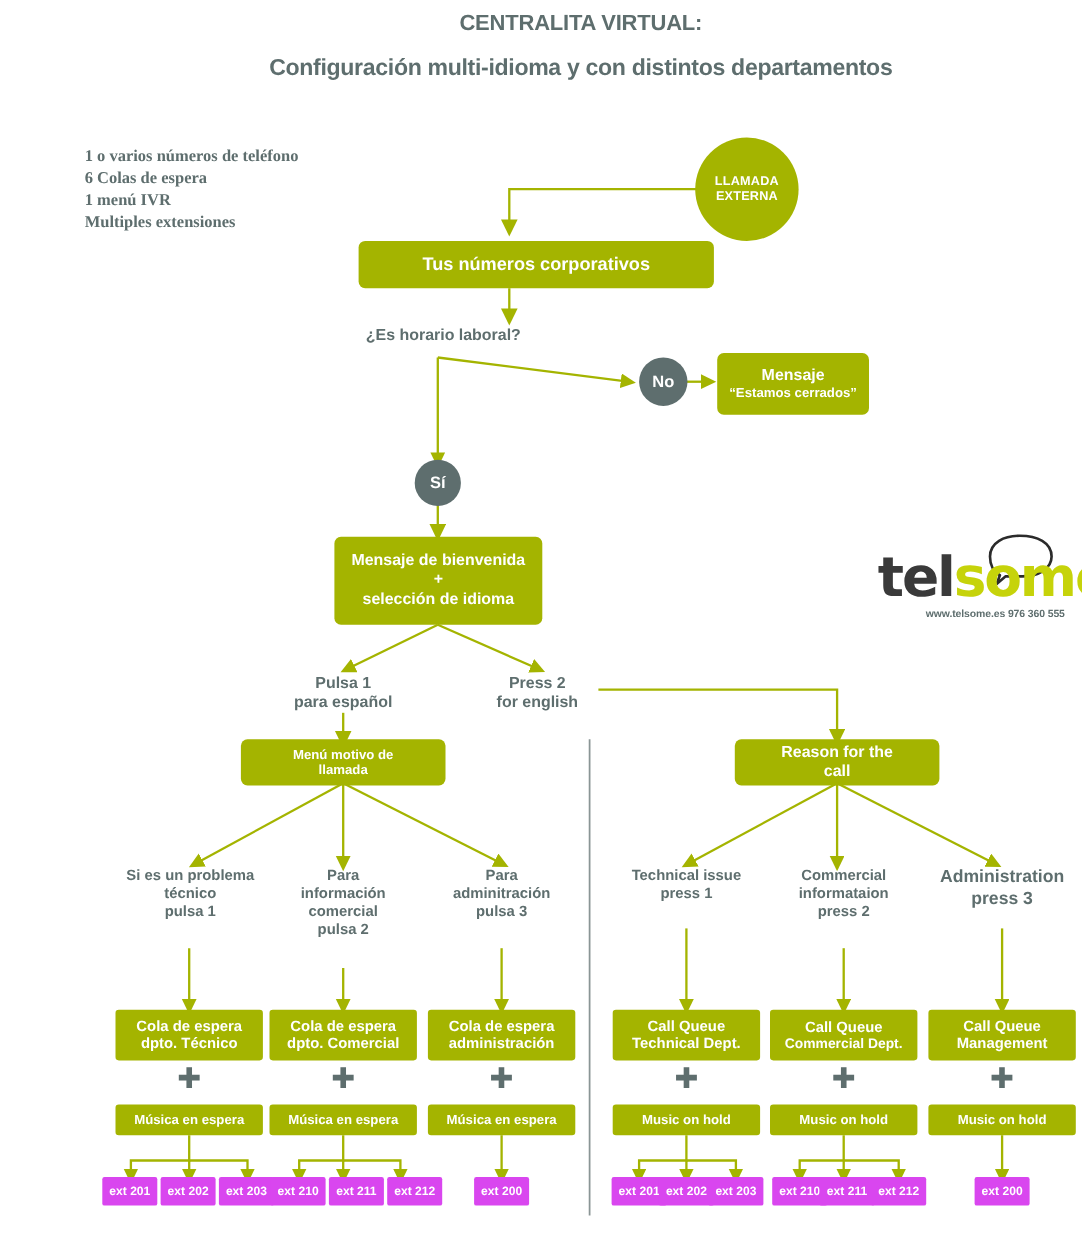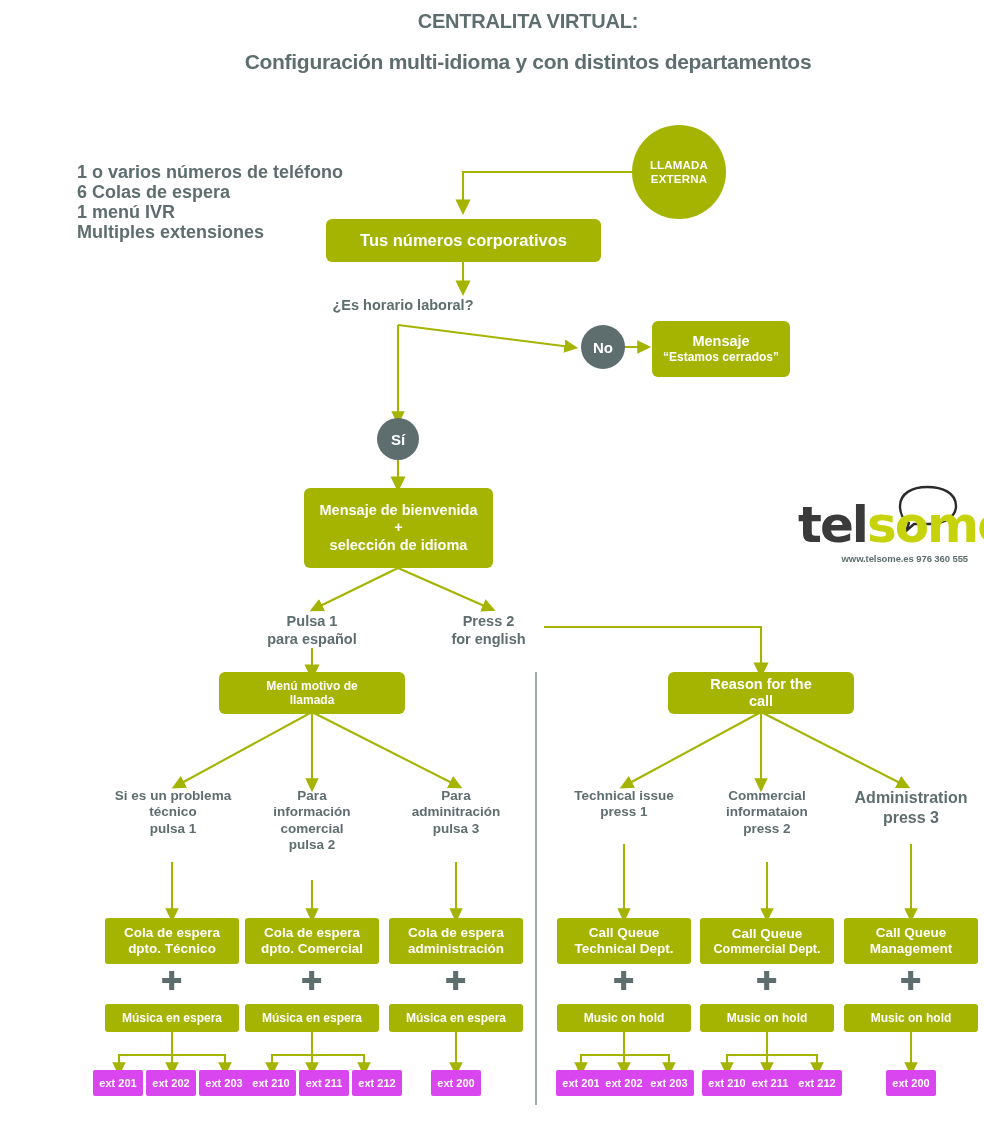--- a/index.html
+++ b/index.html
@@ -44,26 +44,27 @@
     font-size: 21px;
     font-weight: bold;
     color: #5e6e6e;
     letter-spacing: -0.3px;
   }
 
   
   .legend {
     position: absolute;
     left: 41px;
-    top: 162px;
-    font-size: 18px;
+    top: 132px;
+    font-size: 15px;
     font-weight: bold;
     color: #5e6e6e;
     line-height: 20px;
     white-space: nowrap;
+    font-family: Liberation Serif, serif;
   }
 
   
   .gbox {
     position: absolute;
     background: #a4b400;
     color: #ffffff;
     font-weight: bold;
     display: flex;
     align-items: center;
@@ -247,21 +248,21 @@
     <div>6 Colas de espera</div>
     <div>1 menú IVR</div>
     <div>Multiples extensiones</div>
   </div>
 
   <div class="circle-green" style="left:596px; top:125px; width:94px; height:94px;">
     <span>LLAMADA</span>
     <span>EXTERNA</span>
   </div>
 
-  <div class="gbox rounded" style="left:290px; top:219px; width:275px; height:43px; font-size:16.5px;">
+  <div class="gbox rounded" style="left:290px; top:219px; width:323px; height:43px; font-size:16.5px;">
     <span>Tus números corporativos</span>
   </div>
 
   <div class="glabel" style="left:282px; top:297px; width:170px; font-size:14.5px;">
     <span>¿Es horario laboral?</span>
   </div>
 
   <div class="circle-gray" style="left:545px; top:325px; width:44px; height:44px;align-items:center;">
     <span>No</span>
   </div>

